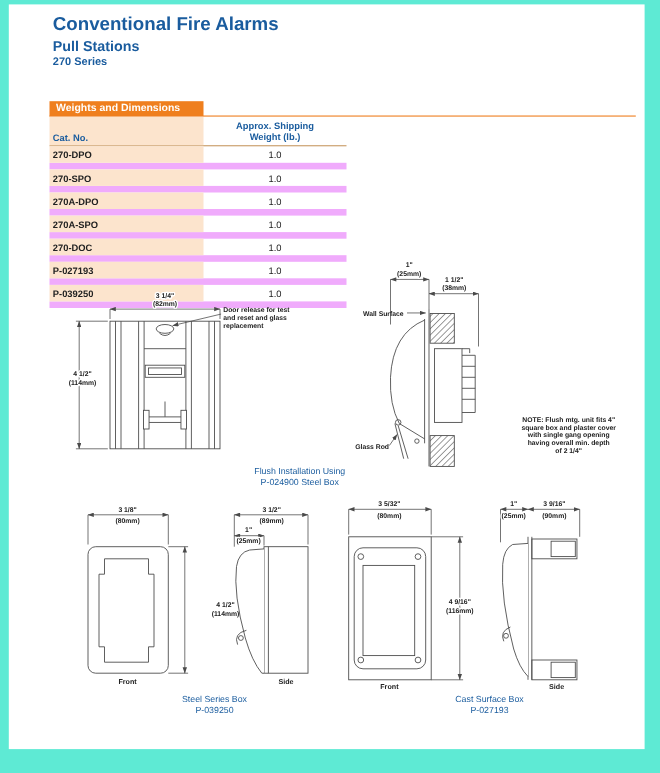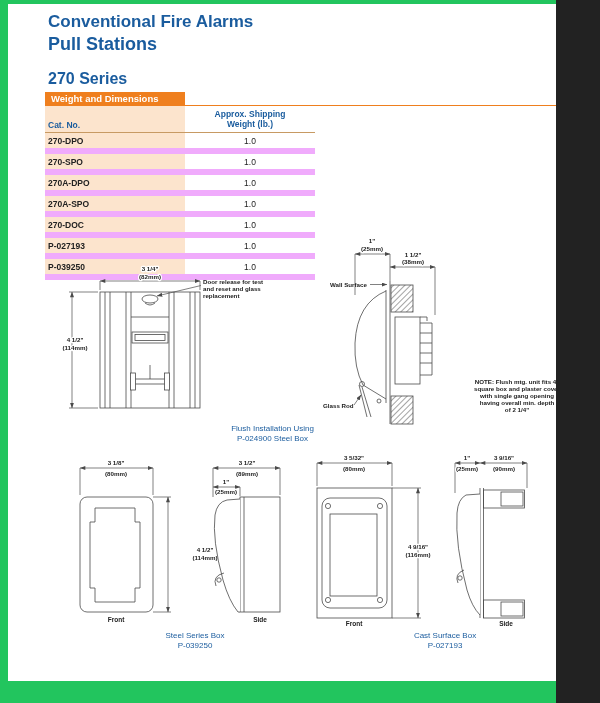--- a/index.html
+++ b/index.html
@@ -1,24 +1,24 @@
 <!DOCTYPE html>
 <html><head>
 <meta charset="utf-8">
 <style>
   html,body{margin:0;padding:0;}
   body{font-family:"Liberation Sans", sans-serif; background:#222;}
-  .frame{position:relative; width:556px; height:703px; background:#22c55e; overflow:hidden;}
+  .frame{position:relative; width:600px; height:703px; background:#5eead4; overflow:hidden;}
   .page{position:absolute; left:8px; top:4px; width:578px; height:677px; background:#ffffff;}
 
   
   .hdr{position:absolute; left:48px; top:12px; color:#1a5c9e;}
   .hdr .t1{font-size:17px; font-weight:bold; line-height:1.15;}
-  .hdr .t2{font-size:18px; font-weight:bold; line-height:1.2; margin-top:2px;}
-  .hdr .t3{font-size:16px; font-weight:bold; line-height:1.2; margin-top:14px;}
+  .hdr .t2{font-size:13px; font-weight:bold; line-height:1.2; margin-top:2px;}
+  .hdr .t3{font-size:10px; font-weight:bold; line-height:1.2; margin-top:2px;}
 
   
   .banner{position:absolute; left:45px; top:92px; width:140px; height:14px;
           background:#ef7f1e; color:#fff; font-size:9.5px; font-weight:bold;
           line-height:14px; padding-left:6px; box-sizing:border-box;}
   .banner-line{position:absolute; left:45px; top:105px; width:533px; height:1px; background:#ef7f1e;}
 
   
   .wtable{position:absolute; left:45px; top:106px; width:270px; font-size:8.5px; color:#222;}
   .wrow{display:flex; height:15px; border-bottom:6px solid #f0abfc; align-items:center;justify-content:flex-end;}
@@ -51,21 +51,21 @@
 
 <div class="frame">
   <div class="page"></div>
 
   <div class="hdr">
     <div class="t1">Conventional Fire Alarms</div>
     <div class="t2">Pull Stations</div>
     <div class="t3">270 Series</div>
   </div>
 
-  <div class="banner">Weight and Dimensions</div>
+  <div class="banner">Weights and Dimensions</div>
   <div class="banner-line"></div>
 
   <div class="wtable">
     <div class="whead">
       <div class="c1">Cat. No.</div>
       <div class="c2">
         <div>Approx. Shipping</div>
         <div>Weight (lb.)</div>
       </div>
     </div>

